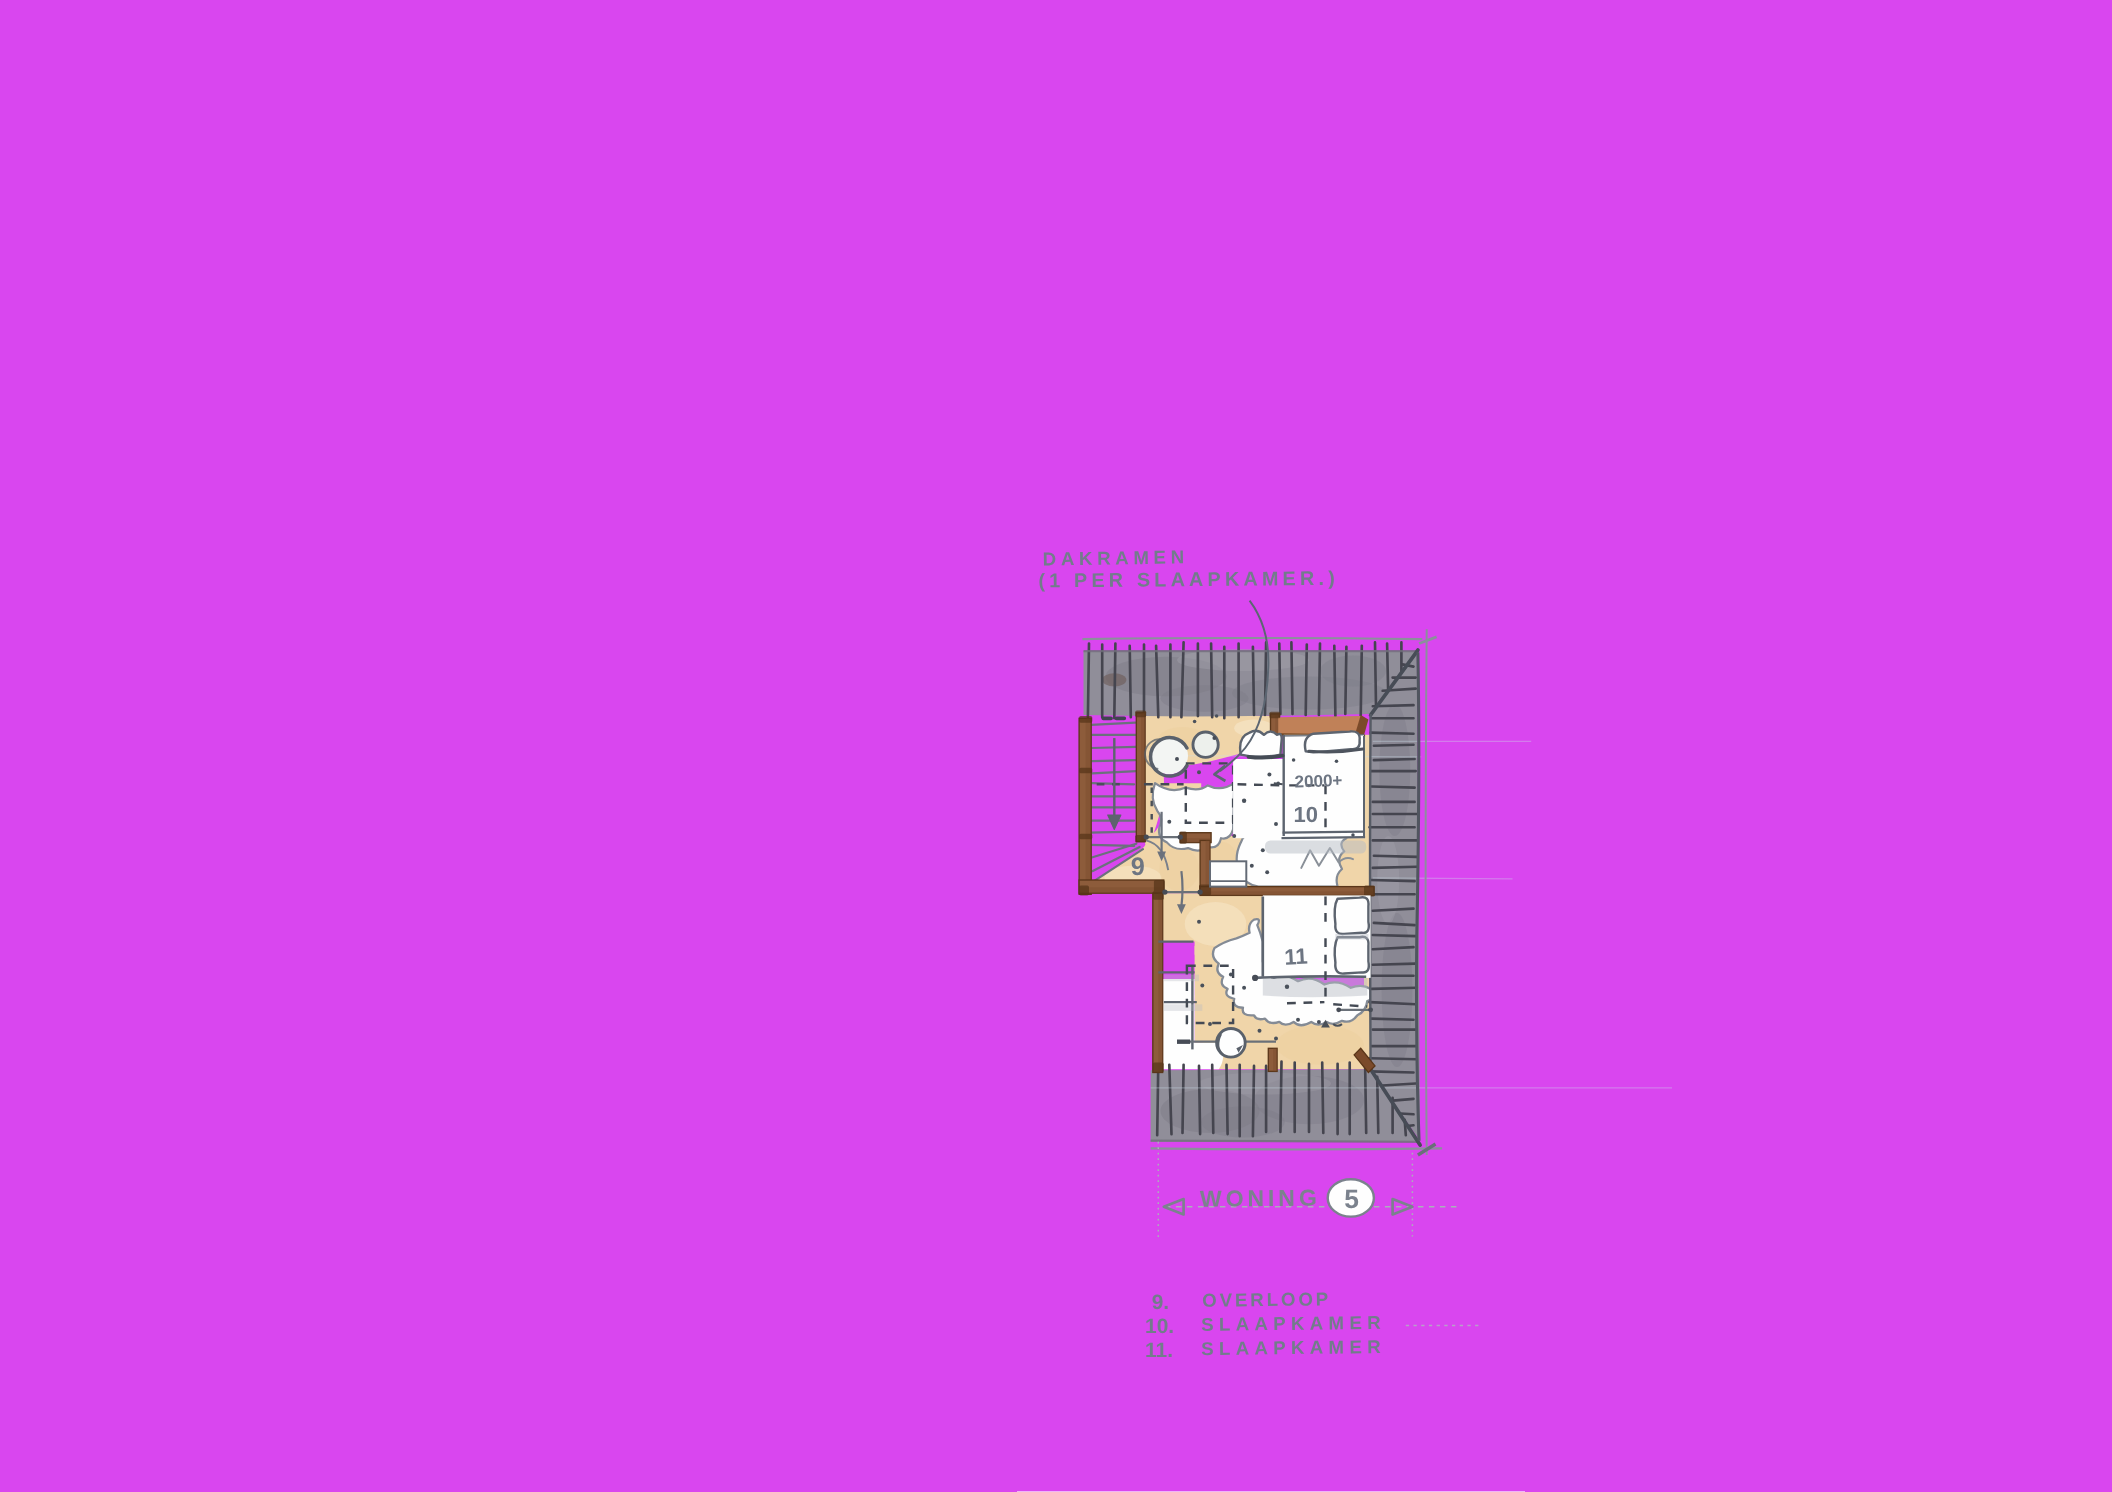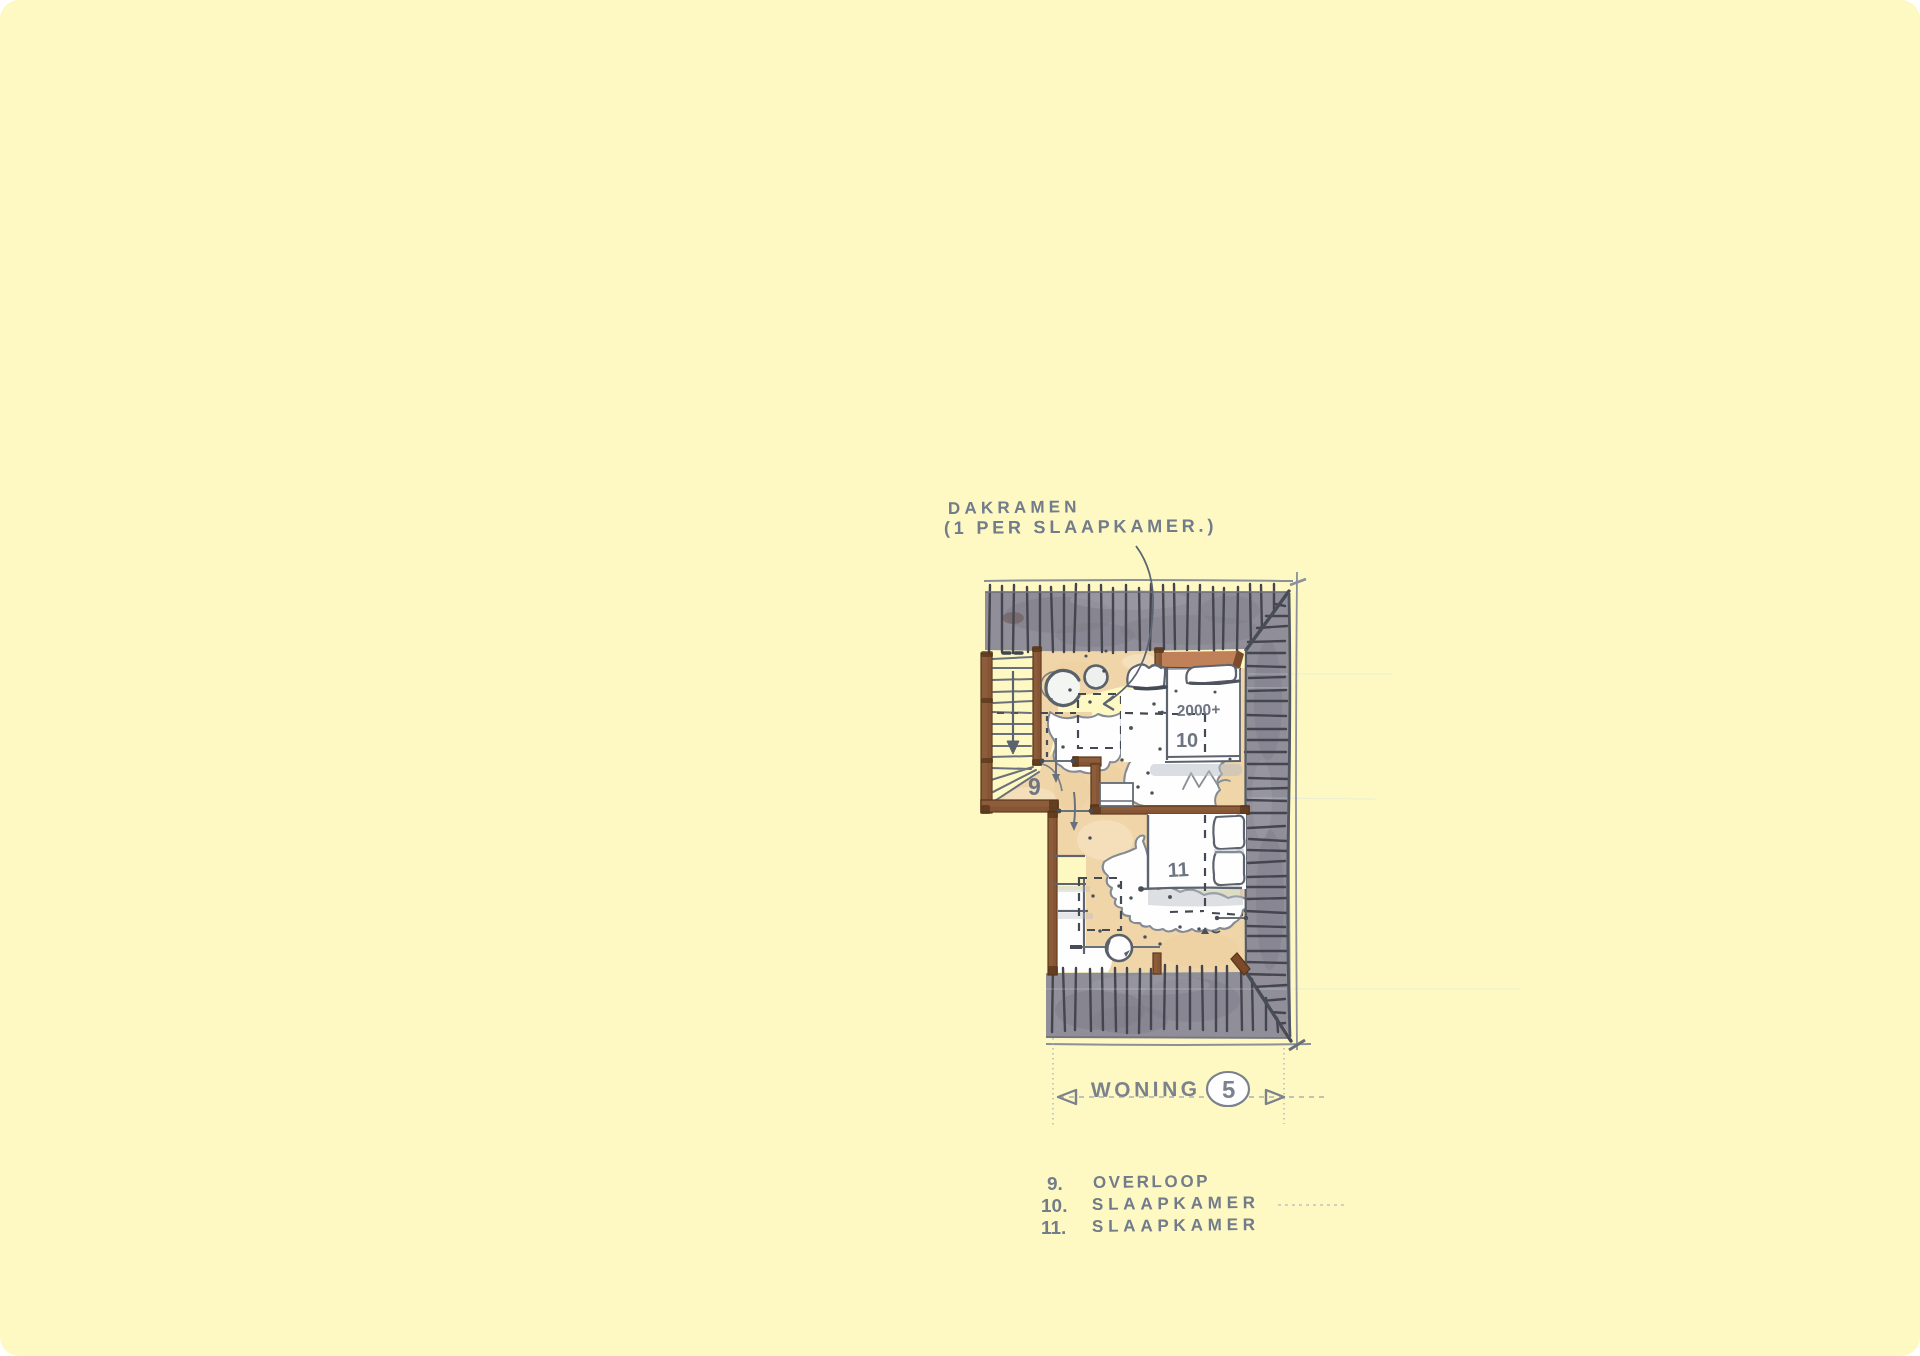--- a/index.html
+++ b/index.html
@@ -1,14 +1,14 @@
 <!DOCTYPE html>
 <html><head><meta charset="utf-8"><title>plan</title><style>
 html,body{margin:0;padding:0;background:#ffffff;}
-#page{position:relative;width:1920px;height:1356px;background:#fef9c3;overflow:hidden;font-family:"Liberation Sans",sans-serif;border-radius:19px;}
+#page{position:relative;width:1920px;height:1356px;background:#d946ef;overflow:hidden;font-family:"Liberation Sans",sans-serif;}
 text{font-family:"Liberation Sans",sans-serif;font-weight:bold;}
 </style></head><body>
 <div id="page">
 <svg width="1920" height="1356" viewBox="0 0 1920 1356">
 
 <g>
         <path d="M1041,651 L1160,651 L1161,671 Q1140,683 1120,687 Q1095,694 1078,696 Q1058,699 1041,707 Z" fill="#f0d5a9"></path>
         <path d="M1041,700 L1057,699 Q1060,715 1056,732 Q1052,750 1046,765 L1041,768 Z" fill="#f0d5a9"></path>
         <ellipse cx="1075" cy="672" rx="22" ry="11" fill="#ecd0a0" opacity="0.6"></ellipse>
         <ellipse cx="1140" cy="662" rx="18" ry="8" fill="#f5e2c2" opacity="0.8"></ellipse>

